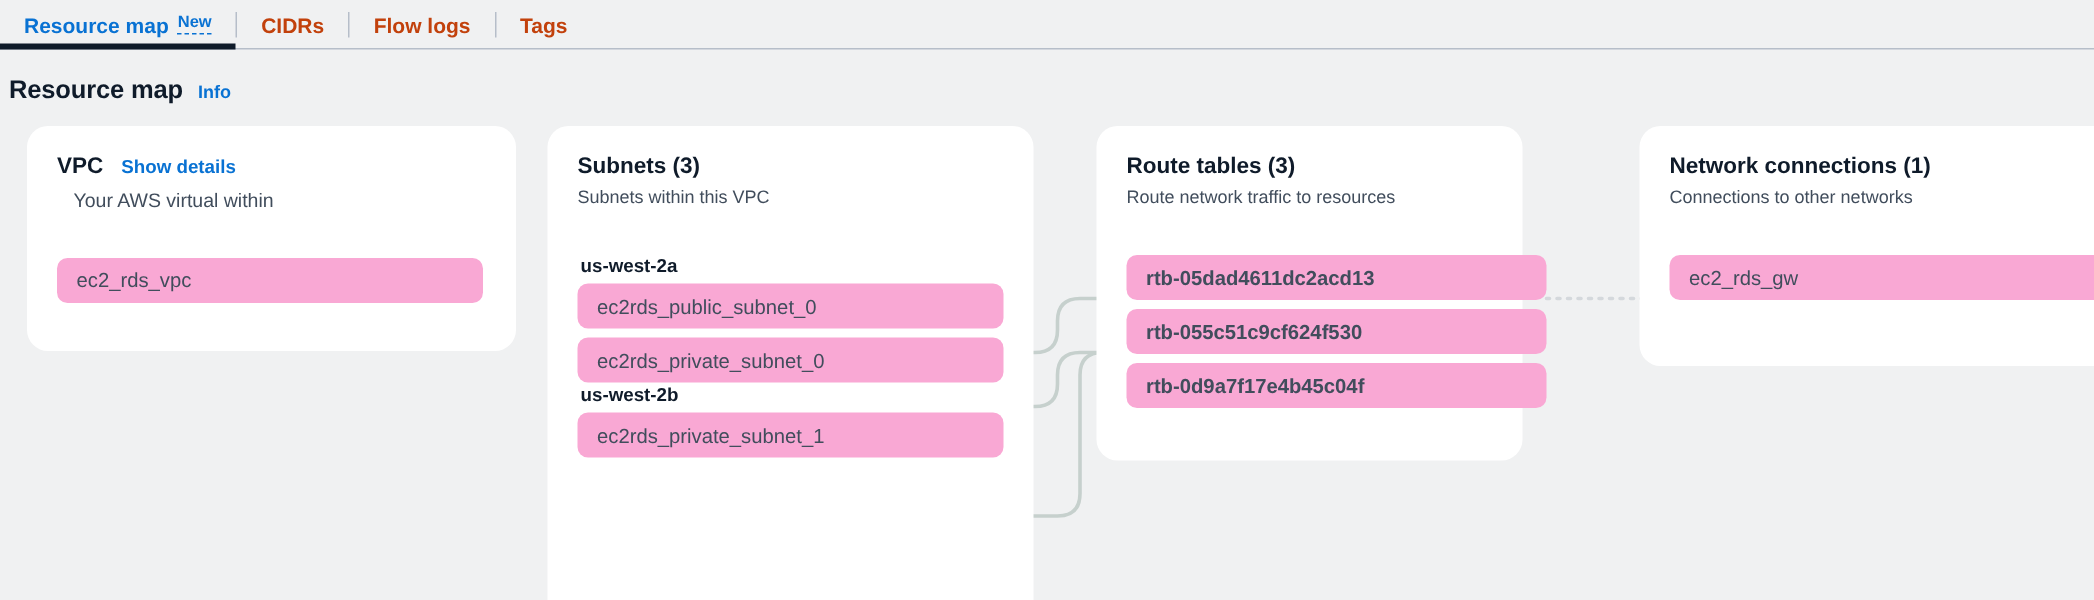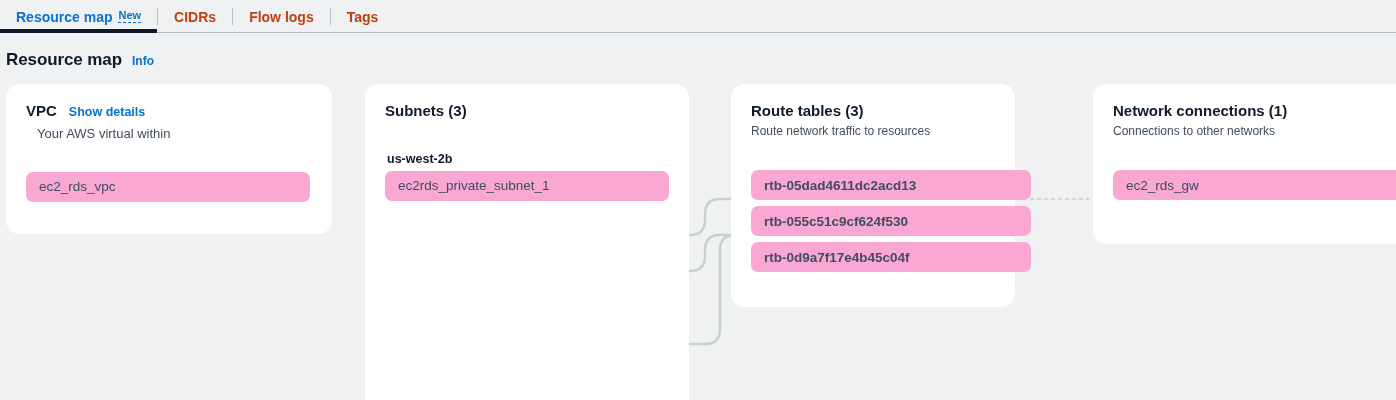--- a/index.html
+++ b/index.html
@@ -137,21 +137,21 @@
     padding: 0 13px;
     font-size: 13.5px;
     color: #414d5c;
     cursor: pointer;
     white-space: nowrap;
     overflow: hidden;
   }
   .node + .node { margin-top: 6px; }
 
   
-  #card-vpc      { left: 6px;    top: 0px;  width: 326px; height: 150px; }
+  #card-vpc      { left: 18px;    top: 0px;  width: 326px; height: 150px; }
   #card-subnets  { left: 365px;  top: 0px;  width: 324px; height: 358px; }
   #card-routes   { left: 731px;  top: 0px;  width: 284px; height: 223px; }
   #card-network  { left: 1093px; top: 0px;  width: 330px; height: 160px; }
 
   #card-vpc .node     { width: 284px; }
   #card-subnets .node { width: 284px; }
   #card-routes .node  { width: 280px; font-weight: bold; }
   #card-network .node { width: 290px; }
 
   .vpc-head { display: flex; align-items: baseline; gap: 12px; }
@@ -221,21 +221,27 @@
       <span class="show-details">Show details</span>
     </div>
     <div class="vpc-sub">Your AWS virtual within</div>
     <div class="card-body">
       <div class="node">ec2_rds_vpc</div>
     </div>
   </div>
 
   <div class="card" id="card-subnets">
     <div class="card-title">Subnets (3)</div>
-    <div class="card-body">
+    <div class="card-sub">Subnets within this VPC</div>
+    <div class="card-body">
+      <div class="group">
+        <div class="group-label">us-west-2a</div>
+        <div class="node">ec2rds_public_subnet_0</div>
+        <div class="node">ec2rds_private_subnet_0</div>
+      </div>
       <div class="group">
         <div class="group-label">us-west-2b</div>
         <div class="node">ec2rds_private_subnet_1</div>
       </div>
     </div>
   </div>
 
   <div class="card" id="card-routes">
     <div class="card-title">Route tables (3)</div>
     <div class="card-sub">Route network traffic to resources</div>

